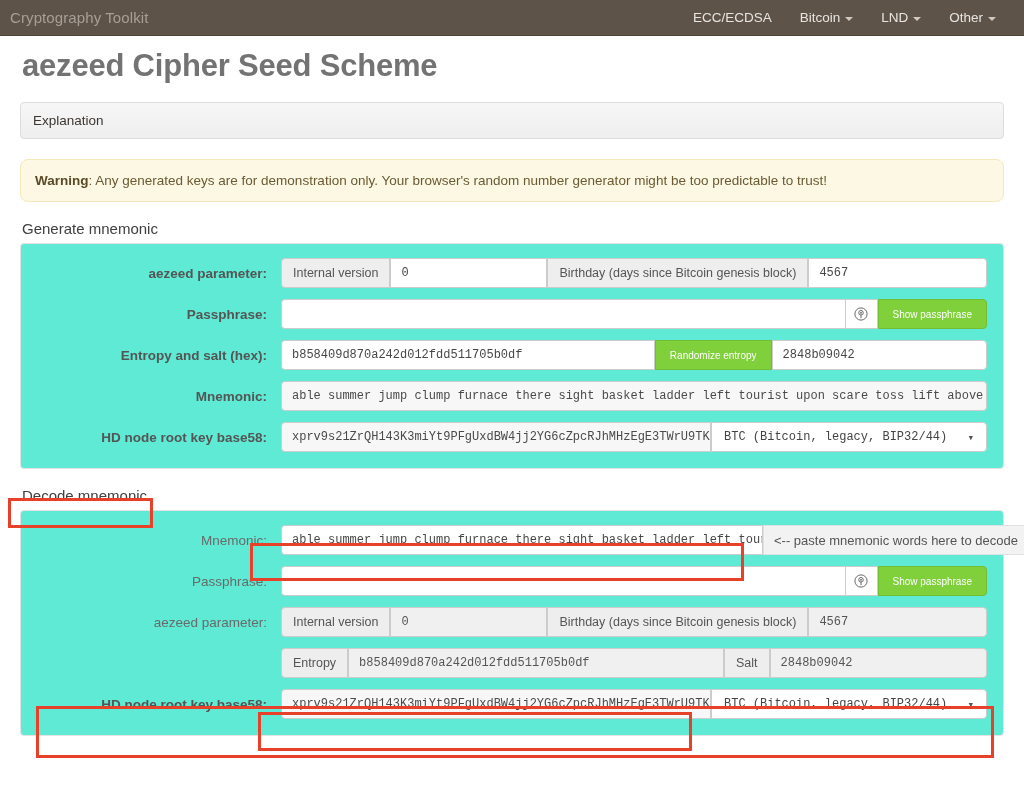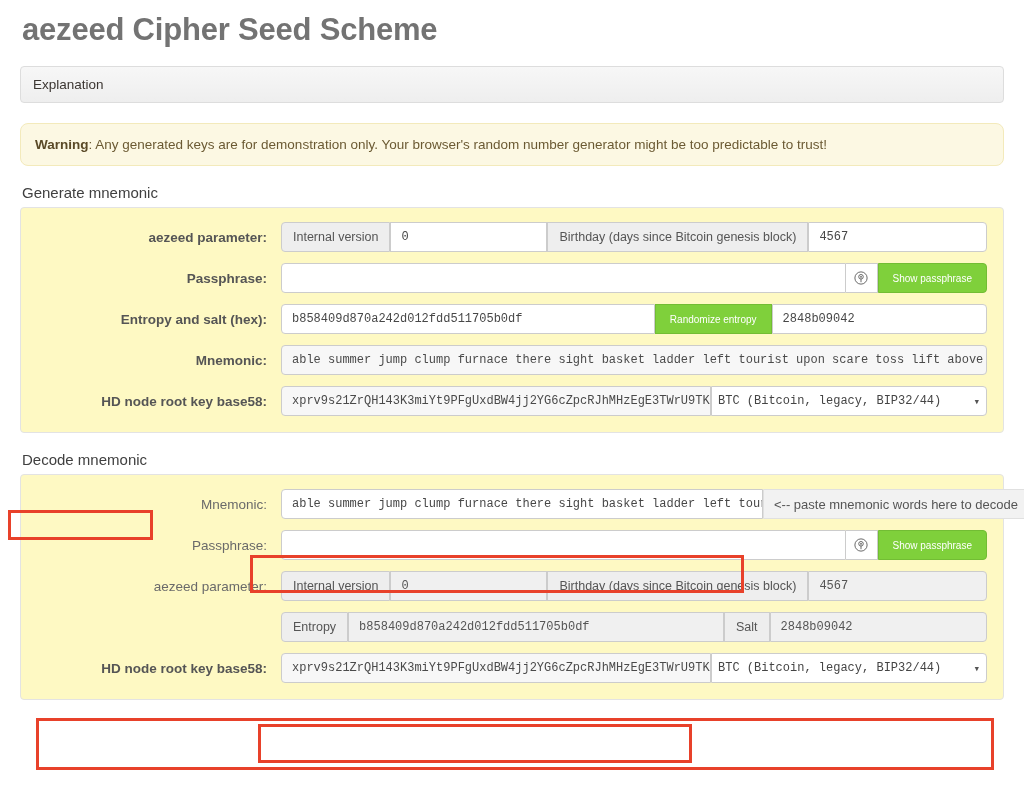--- a/index.html
+++ b/index.html
@@ -76,21 +76,21 @@
 
   .section-label {
     font-size: 15px;
     color: #404040;
     margin: 18px 0 6px 2px;
     display: inline-block;
     position: relative;
   }
 
   .well {
-    background: #fef9c3;
+    background: #5eead4;
     border: 1px solid #e3e3e3;
     border-radius: 4px;
     padding: 14px 16px 16px 16px;
   }
 
   .form-row {
     display: flex;
     align-items: center;
     margin-bottom: 11px;
   }
@@ -158,21 +158,21 @@
     width: 32px;
     display: flex; align-items: center; justify-content: center;
     color: #555;
   }
 
   .sel {
     border: 1px solid #cccccc;
     background: #ffffff;
     font-size: 12px;
     color: #444;
-    padding: 6px 6px;
+    padding: 6px 12px;
     height: 30px;
     display: flex; align-items: center;
     justify-content: space-between;
     white-space: nowrap;
     cursor: pointer;
   }
   .sel .chev {
     margin-left: 10px;
     font-size: 11px;
     color: #555;
@@ -201,20 +201,40 @@
     pointer-events: none;
     z-index: 50;
   }
   .page-abs { position: relative; }
 </style>
 </head>
 <body>
 
 <div class="page-abs">
 
+  <div class="navbar">
+    <span class="brand">Cryptography Toolkit</span>
+    <div class="nav-right">
+      <div class="nav-item">
+        <span>ECC/ECDSA</span>
+      </div>
+      <div class="nav-item">
+        <span>Bitcoin</span>
+        <i class="caret"></i>
+      </div>
+      <div class="nav-item">
+        <span>LND</span>
+        <i class="caret"></i>
+      </div>
+      <div class="nav-item">
+        <span>Other</span>
+        <i class="caret"></i>
+      </div>
+    </div>
+  </div>
 
   <div class="container">
 
     <h1 class="page-title">aezeed Cipher Seed Scheme</h1>
 
     <div class="panel-heading-plain">
       <span>Explanation</span>
     </div>
 
     <div class="alert-warning">

